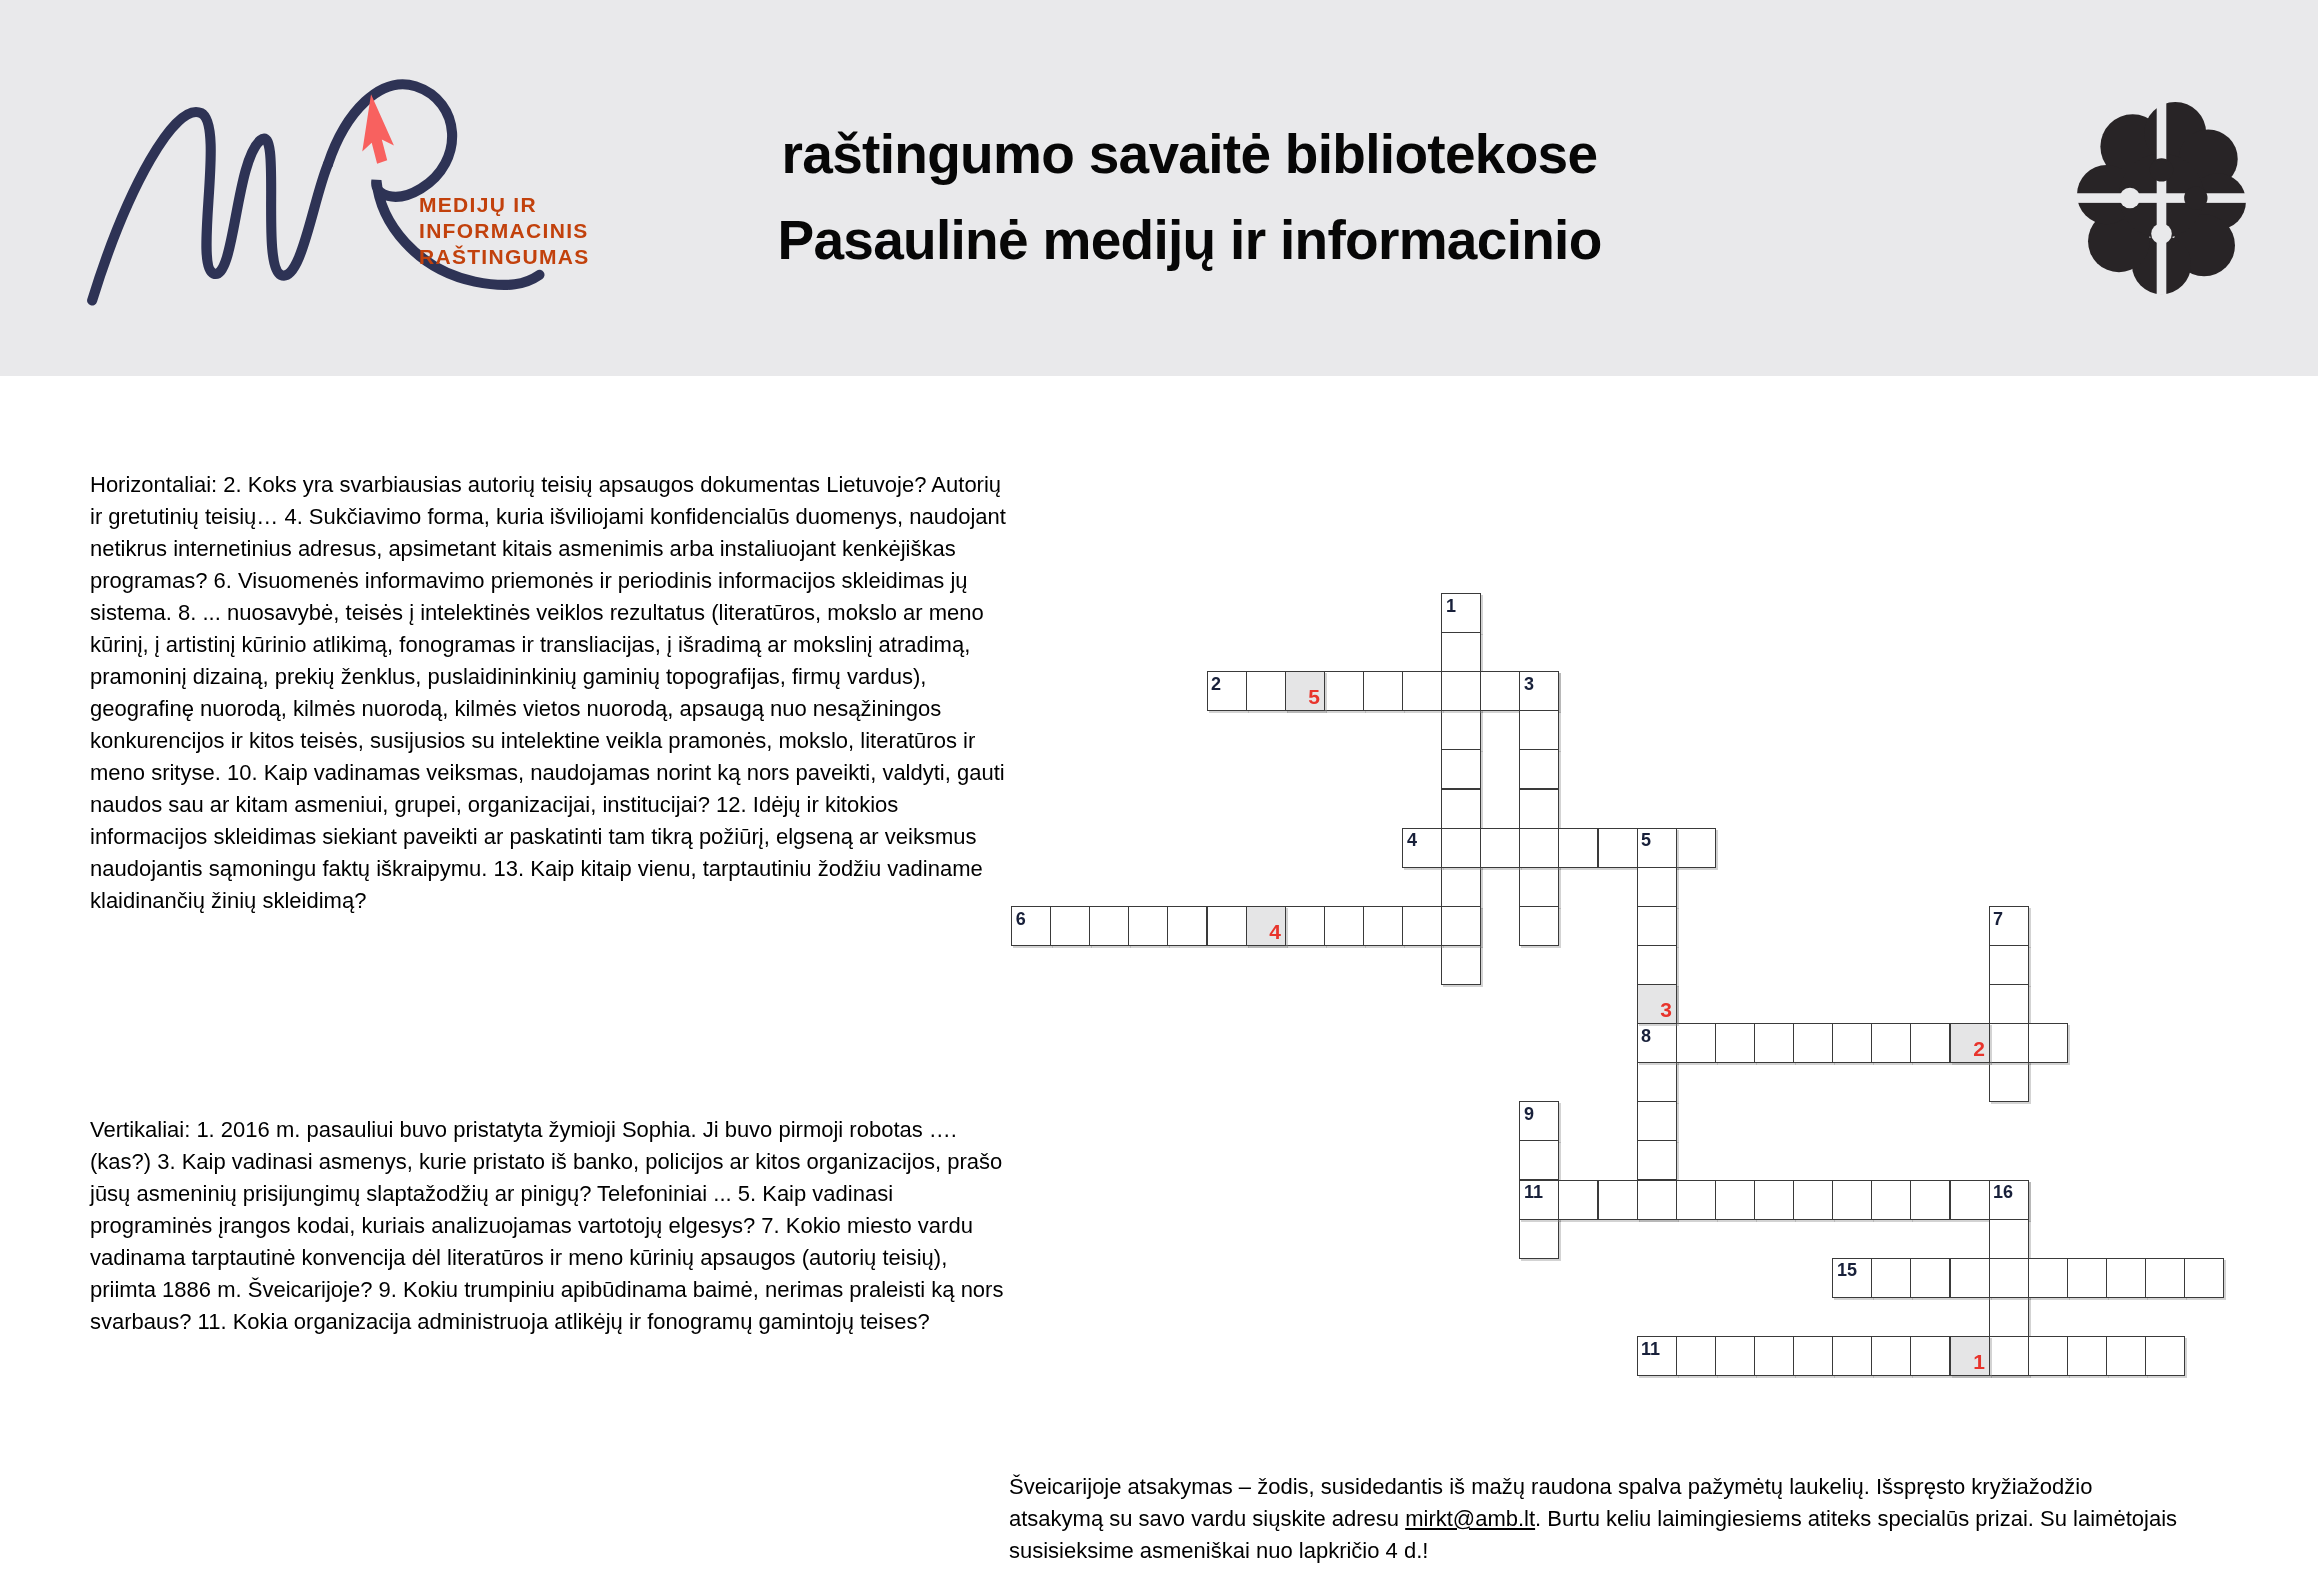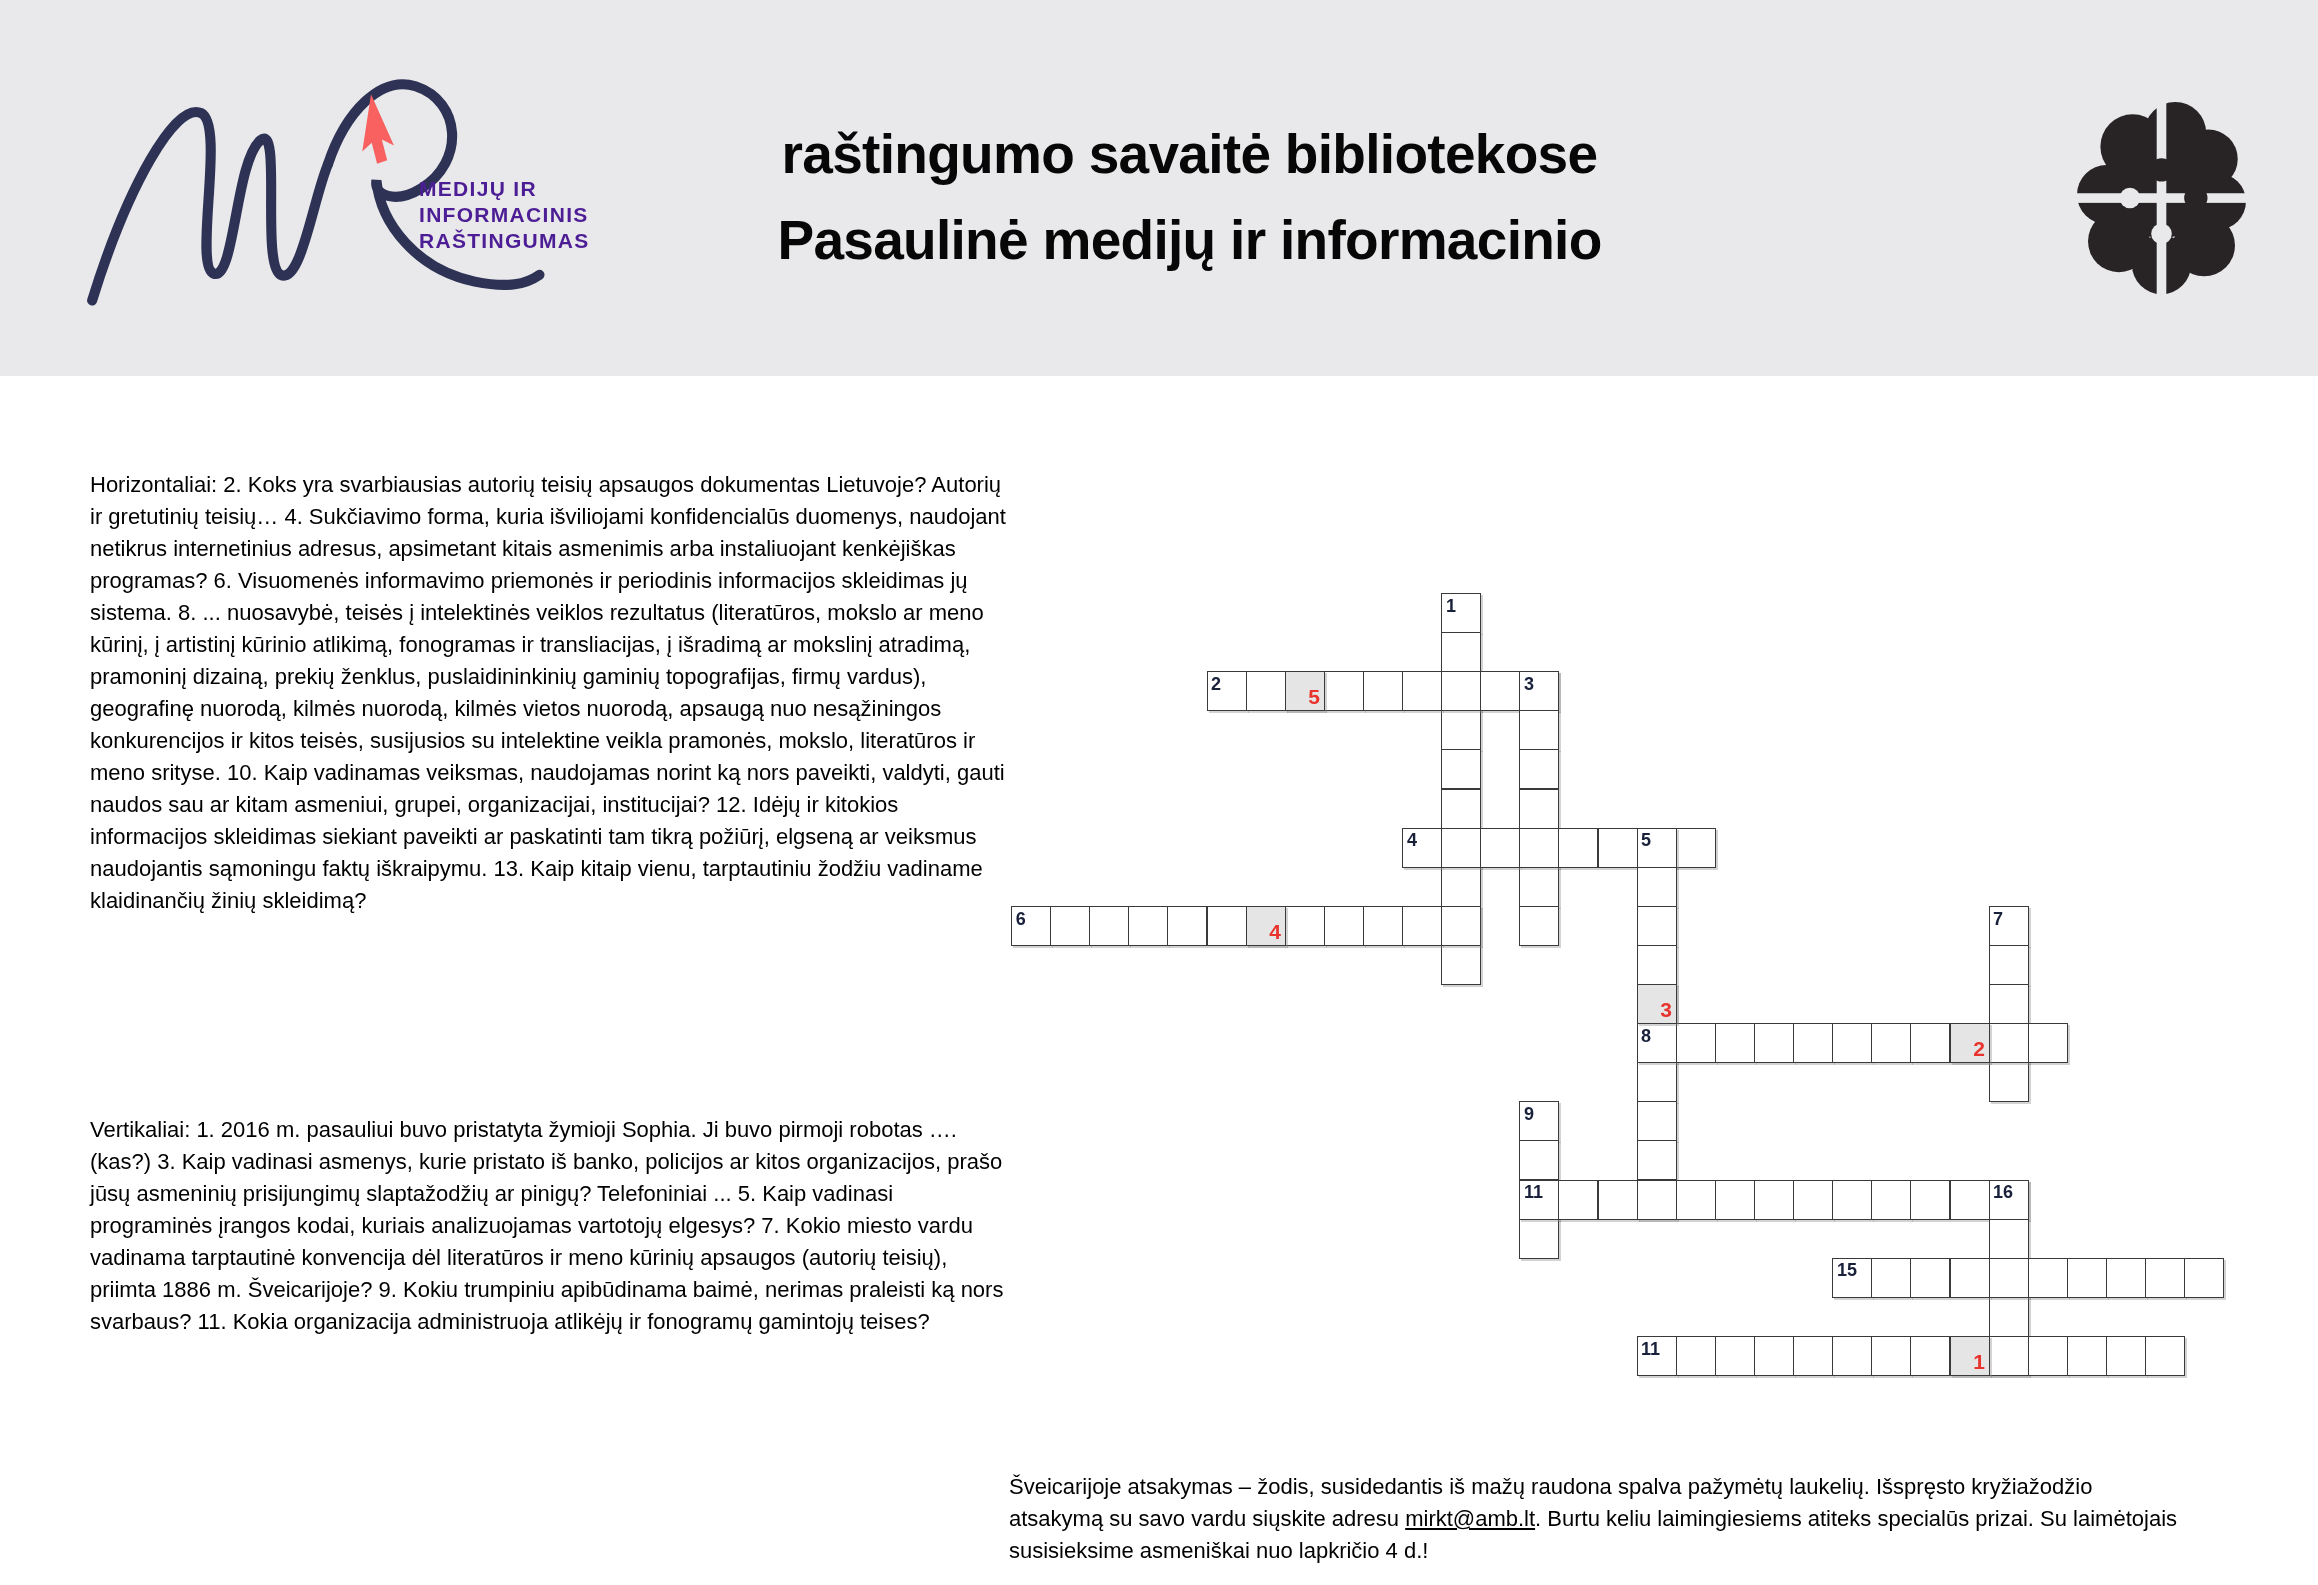--- a/index.html
+++ b/index.html
@@ -1,22 +1,22 @@
 <!DOCTYPE html>
 <html style="font-size:10.8px"><head>
 <meta charset="utf-8">
 <style>
   html,body{margin:0;padding:0;background:#888;}
   .page{position:relative;width:2319px;height:1585px;background:#ffffff;overflow:hidden;
         font-family:"Liberation Sans", sans-serif;color:#000;}
   
   .header{position:absolute;left:0;top:0;width:2319px;height:376px;background:#e9e9eb;}
   .logo{position:absolute;left:80px;top:59px;width:512px;height:270px;}
-  .brand{position:absolute;left:419px;top:176px;line-height:26px;font-size:21px;font-weight:700;
-         letter-spacing:1.3px;color:#4c1d95;}
+  .brand{position:absolute;left:419px;top:192px;line-height:26px;font-size:21px;font-weight:700;
+         letter-spacing:1.3px;color:#c2410c;}
   .title{position:absolute;left:593px;top:111px;width:1193px;text-align:center;
          font-weight:700;font-size:55px;line-height:86px;letter-spacing:-0.7px;color:#070707;}
   .brain{position:absolute;left:2071px;top:93px;width:181px;height:206px;}
   
   .clues{position:absolute;left:90px;width:925px;font-size:22px;line-height:32px;color:#000;}
   .clues.h{top:469px;}
   .clues.v{top:1114px;}
   .footer{position:absolute;left:1009px;top:1471px;width:1180px;font-size:22px;line-height:32px;}
   .footer a{color:#000;text-decoration:underline;cursor:pointer;}
   

